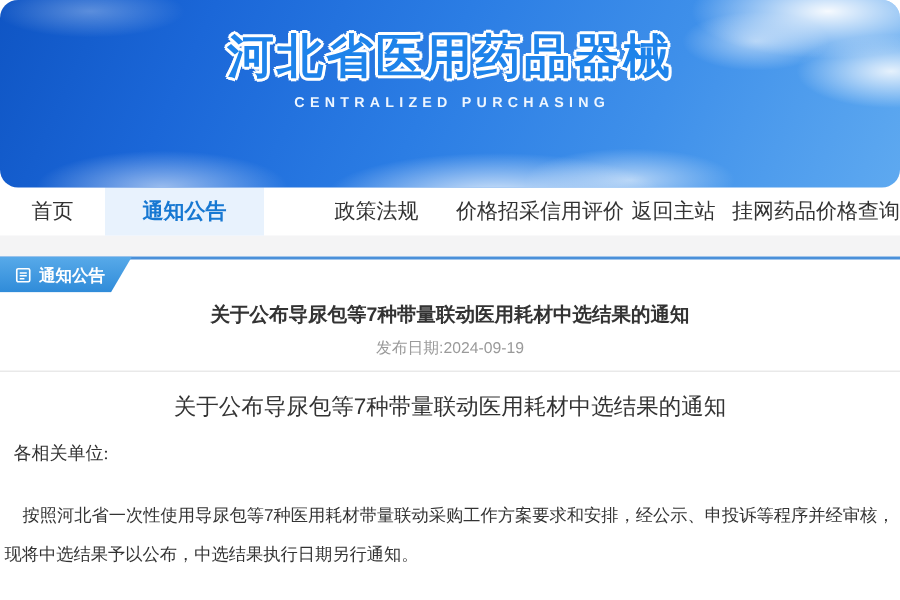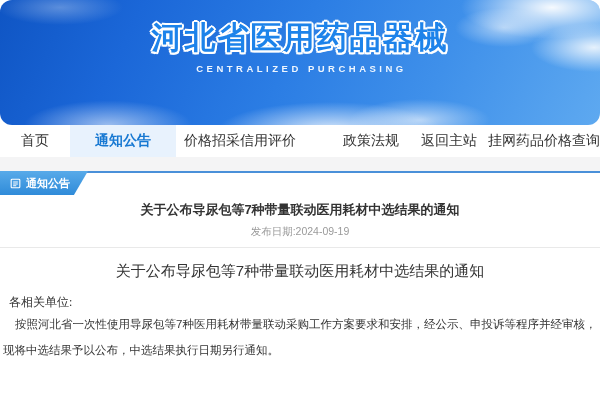--- a/index.html
+++ b/index.html
@@ -53,41 +53,41 @@
   .tab-icon { width:11px; height:11px; display:block; }
 
   
   .article-title { margin-top:28px; text-align:center; font-size:13px;
     font-weight:bold; color:#333; }
   .article-date { margin-top:6px; text-align:center; font-size:10.5px; color:#9a9a9a; }
   .divider { margin-top:8px; border-bottom:1px solid #e9e9e9; }
   .article-heading { margin-top:14px; text-align:center; font-size:15px;
     font-weight:500; color:#333; }
   .salutation { margin-top:13px; padding-left:9px; font-size:12px; color:#333;font-family:Liberation Serif, serif; }
-  .paragraph { margin-top:0; padding:0 1px 0 3px; font-size:11.5px; color:#333;
+  .paragraph { margin-top:20px; padding:0 1px 0 3px; font-size:11.5px; color:#333;
     line-height:26px; text-indent:12px; }
   .attachment { margin-top:10px; padding-left:3px; text-indent:12px;
     font-size:11.5px; color:#333; cursor:pointer; }
 </style>
 </head>
 <body>
 
 <div class="banner">
   <div class="clouds"></div>
   <div class="banner-inner">
     <div class="banner-title">河北省医用药品器械</div>
     <div class="banner-en">CENTRALIZED PURCHASING</div>
   </div>
 </div>
 
 <div class="nav">
   <div class="nav-item n1">首页</div>
   <div class="nav-item n2">通知公告</div>
+  <div class="nav-item n3">政策法规</div>
   <div class="nav-item n4">价格招采信用评价</div>
-  <div class="nav-item n3">政策法规</div>
   <div class="nav-item n6">返回主站</div>
   <div class="nav-item n5">挂网药品价格查询</div>
 </div>
 
 <div class="gray-band"></div>
 
 <div class="content">
 
   <div class="section-tab">
     <svg class="tab-icon" viewBox="0 0 14 14">

